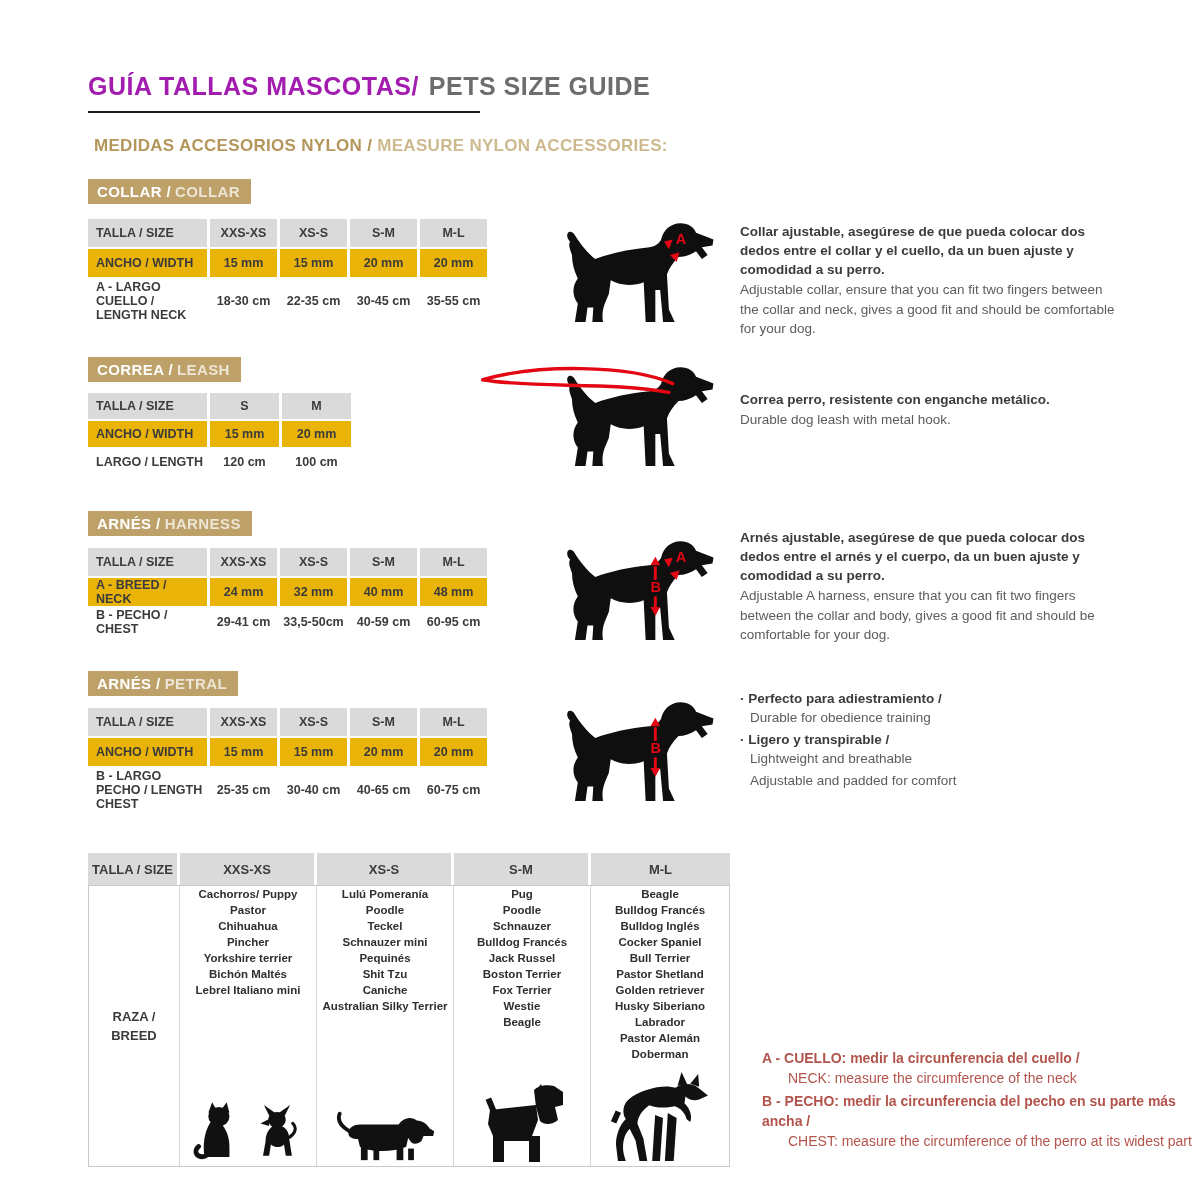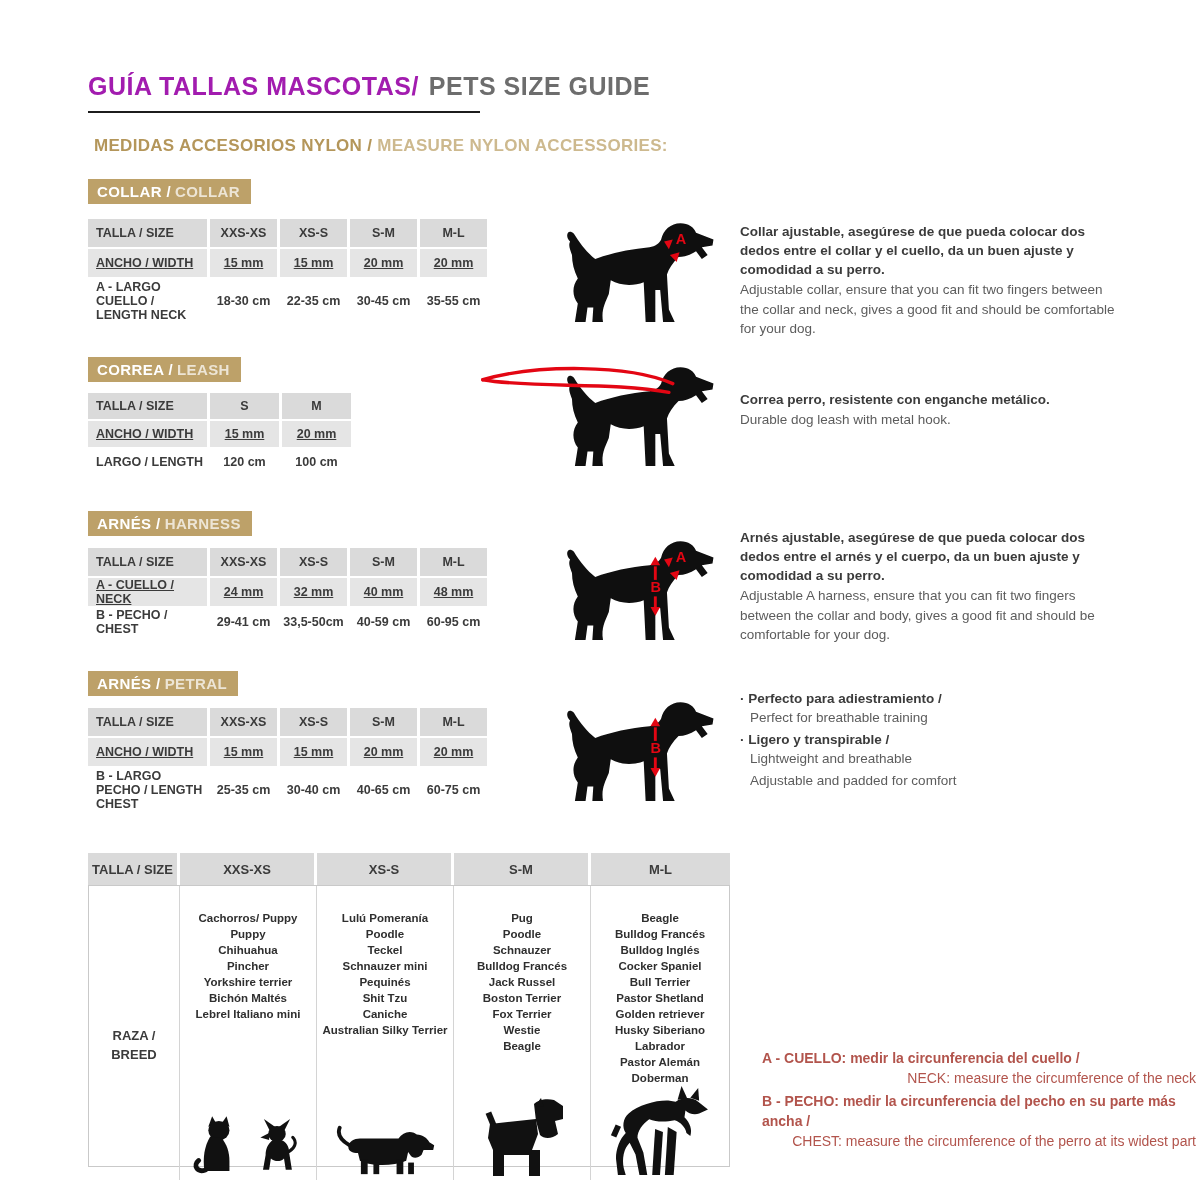--- a/index.html
+++ b/index.html
@@ -20,21 +20,21 @@
   .badge{background:#bda169;color:#fff;font-weight:bold;font-size:15px;padding:4px 11px 4px 9px;
          letter-spacing:.4px;white-space:nowrap;}
   .badge .b-en{color:rgba(255,255,255,.72);margin-left:4px;font-weight:bold;}
 
   
   .mtable{display:grid;font-size:12.5px;font-weight:bold;color:#3b3b3b;}
   .mtable .c{display:flex;align-items:center;justify-content:center;text-align:center;
              border-right:3px solid #fff;border-bottom:2px solid #fff;line-height:1.12;padding:1px 2px;}
   .mtable .lbl{justify-content:flex-start;text-align:left;padding-left:8px;}
   .r1{background:#dadada;}
-  .r2{background:#e5e5e5;text-decoration:underline;}
+  .r2{background:#eab308;}
 
   
   .desc{width:378px;font-size:13.5px;line-height:1.42;}
   .desc .d-es{font-weight:bold;color:#3b3b3b;}
   .desc .d-en{color:#5c5c5c;margin-top:1px;}
 
   
   .bullets{width:390px;font-size:13.5px;line-height:1.4;}
   .bullets .bl-es{font-weight:bold;color:#3b3b3b;}
   .bullets .bl-es::before{content:"· ";font-weight:900;}
@@ -45,30 +45,30 @@
   .mk-txt{font-size:15px;font-weight:bold;fill:#e30613;font-family:"Liberation Sans",sans-serif;}
 
   
   .breed-head{left:88px;top:853px;display:grid;grid-template-columns:92px 137px 137px 137px 139px;height:32px;}
   .breed-head .c{background:#dadada;display:flex;align-items:center;justify-content:center;
                  font-weight:bold;font-size:13px;border-right:3px solid #fff;}
   .breed-head .c:last-child{border-right:none;}
   .breed-body{left:88px;top:885px;width:640px;height:280px;border:1px solid #c9c9c9;
               display:grid;grid-template-columns:91px 137px 137px 137px 138px;}
   .breed-col{border-right:1px solid #d4d4d4;display:flex;flex-direction:column;align-items:center;
-             padding-top:24px;box-sizing:border-box;}
+             padding-top:0;box-sizing:border-box;}
   .breed-col:last-child{border-right:none;}
   .breed-label{justify-content:center;font-weight:bold;font-size:13px;text-align:center;line-height:1.5;}
   .breed-list{font-size:11.5px;font-weight:bold;text-align:center;line-height:16px;color:#2f2f2f;}
   .sil-row{margin-top:auto;display:flex;align-items:flex-end;justify-content:center;gap:8px;padding-bottom:2px;}
 
   
   .notes{left:762px;top:1048px;width:434px;font-size:14px;line-height:1.45;color:#b2544c;}
   .notes .n-es{font-weight:bold;}
-  .notes .n-en{padding-left:26px;margin-bottom:2px;text-align:right;}
+  .notes .n-en{padding-left:26px;margin-bottom:2px;}
 </style>
 </head>
 <body>
 
 <div id="page">
 
   <svg width="0" height="0" style="position:absolute" aria-hidden="true">
     <defs>
       <path id="dog-sil" fill="#0f0f0f" d="M10,24 C4,18 8,10 14,16 C20,26 28,36 36,42 C52,36 72,32 92,30 C98,29 102,26 104,22
            C106,12 114,5 124,5 C132,5 138,9 140,15 L158,22 L157,28 L146,30 L152,38 L146,42 L140,34
@@ -154,21 +154,21 @@
   <div class="abs badge" style="left:88px;top:511px;">
     <span class="b-es">ARNÉS /</span><span class="b-en">HARNESS</span>
   </div>
 
   <div class="abs mtable" style="left:88px;top:548px;grid-template-columns:122px 70px 70px 70px 70px;grid-template-rows:30px 30px 30px;">
     <div class="c lbl r1">TALLA / SIZE</div>
     <div class="c r1">XXS-XS</div>
     <div class="c r1">XS-S</div>
     <div class="c r1">S-M</div>
     <div class="c r1">M-L</div>
-    <div class="c lbl r2">A - CUELLO / NECK</div>
+    <div class="c lbl r2">A - BREED / NECK</div>
     <div class="c r2">24 mm</div>
     <div class="c r2">32 mm</div>
     <div class="c r2">40 mm</div>
     <div class="c r2">48 mm</div>
     <div class="c lbl">B - PECHO / CHEST</div>
     <div class="c">29-41 cm</div>
     <div class="c">33,5-50cm</div>
     <div class="c">40-59 cm</div>
     <div class="c">60-95 cm</div>
   </div>
@@ -223,21 +223,21 @@
       <line x1="98" y1="31" x2="98" y2="45" stroke="#e30613" stroke-width="3"></line>
       <text x="93" y="58" class="mk-txt">B</text>
       <line x1="98" y1="62" x2="98" y2="74" stroke="#e30613" stroke-width="3"></line>
       <polygon points="93,73 103,73 98,82" fill="#e30613"></polygon>
     </g>
   </svg>
 
   <div class="abs bullets" style="left:740px;top:690px;">
     <div class="bullet">
       <div class="bl-es">Perfecto para adiestramiento /</div>
-      <div class="bl-en">Perfect for breathable training</div>
+      <div class="bl-en">Durable for obedience training</div>
     </div>
     <div class="bullet">
       <div class="bl-es">Ligero y transpirable /</div>
       <div class="bl-en">Lightweight and breathable</div>
     </div>
     <div class="bullet">
       <div class="bl-en">Adjustable and padded for comfort</div>
     </div>
   </div>
 
@@ -253,21 +253,21 @@
     <div class="breed-col breed-label">
       <div>
         <div>RAZA /</div>
         <div>BREED</div>
       </div>
     </div>
 
     <div class="breed-col">
       <div class="breed-list">
           <div>Cachorros/ Puppy</div>
-          <div>Puppy</div>
+          <div>Pastor</div>
           <div>Chihuahua</div>
           <div>Pincher</div>
           <div>Yorkshire terrier</div>
           <div>Bichón Maltés</div>
           <div>Lebrel Italiano mini</div>
         </div>
       <div class="sil-row">
         <svg width="50" height="64" viewBox="-6 0 52 64" fill="#111">
           <polygon points="12,12 16,1 21,10"></polygon>
           <polygon points="25,10 31,1 34,12"></polygon>

